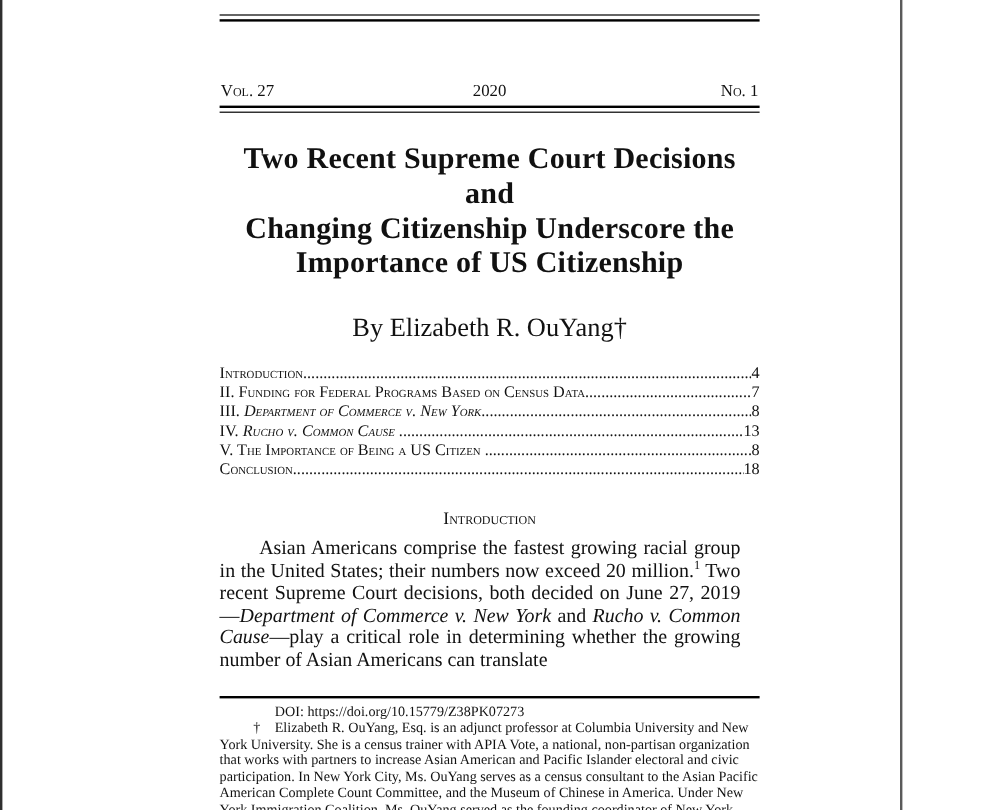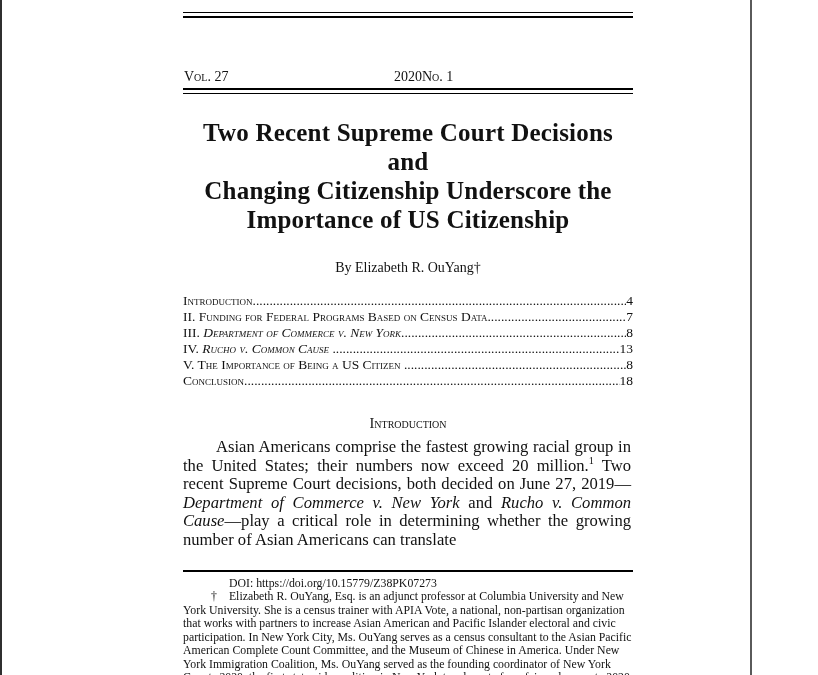--- a/index.html
+++ b/index.html
@@ -15,46 +15,46 @@
   .page{width:450px;margin-left:181px;padding-top:12px;}
 
   
   .hr-thin{height:1px;background:#000;}
   .hr-thick{height:2px;background:#000;}
   .gap3{margin-top:3px;}
   .header-row{
     display:grid;grid-template-columns:1fr auto 1fr;align-items:baseline;
     font-size:14px;line-height:17px;padding:2px 1px 3px 1px;
   }
-  .header-row .right{font-family:Liberation Serif, serif;}
+  .header-row .right{text-align:right;font-family:Liberation Serif, serif;}
   .header-row .center{text-align:right;margin-top:48px;}
 
   .sc{font-variant:small-caps;}
   .italic{font-style:italic;}
   .sup{vertical-align:super;font-size:0.62em;line-height:0;}
 
   .title{
     font-size:25px;line-height:29px;font-weight:bold;text-align:center;
     margin:24px 0 0 0;letter-spacing:0.2px;
   }
-  .byline{font-size:14px;text-align:center;margin-top:26px;}
+  .byline{font-size:22px;text-align:center;margin-top:26px;}
 
   .toc{margin-top:17px;font-size:13.5px;}
   .toc-entry{display:flex;align-items:baseline;line-height:16px;height:16px;}
   .toc-label{white-space:pre;}
   .leader{flex:1;overflow:hidden;white-space:nowrap;}
   .leader::after{content:"....................................................................................................................................................";}
   .toc-page{white-space:pre;}
 
   .section-heading{
     font-size:14.5px;font-weight:normal;text-align:center;margin:26px 0 0 0;
   }
   .body-para{
     font-size:16.6px;line-height:18.5px;text-align:justify;text-indent:33px;
-    margin:6px 2px 0 0;
+    margin:6px 16px 0 0;
   }
 
   .fn-rule{height:2px;background:#000;margin-top:21px;}
   .footnotes{margin-top:5px;font-size:11.8px;line-height:13.45px;}
   .fn{margin:0;overflow-wrap:break-word;}
   .fn.doi{text-indent:46px;}
   .fn.note{text-indent:28px;}
   .fn-gap{display:inline-block;width:12px;}
 </style>
 </head>

